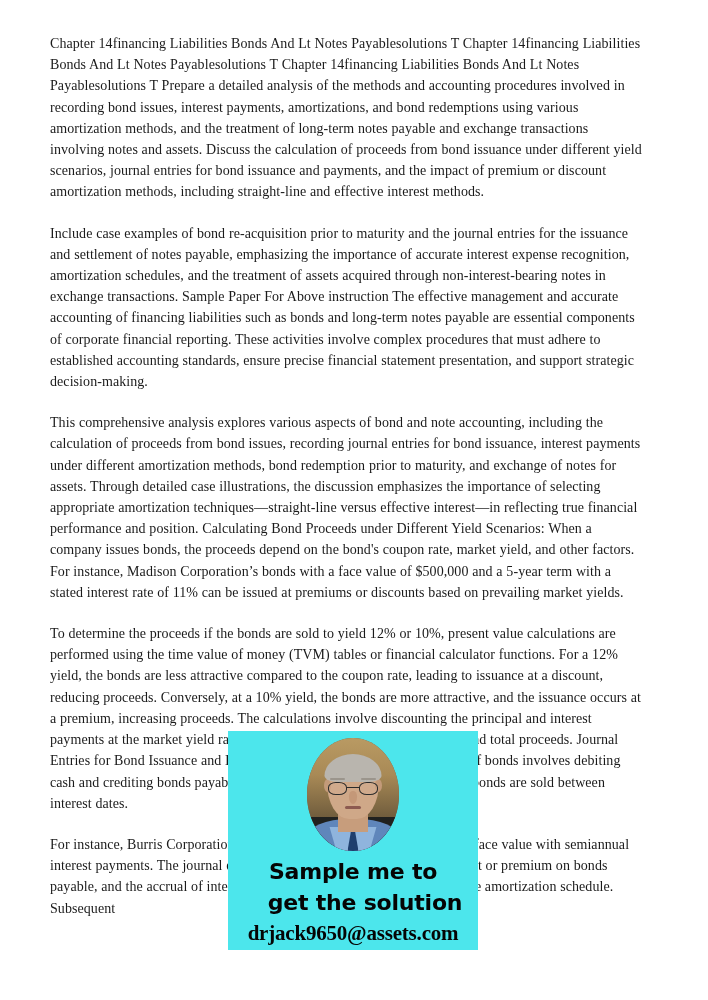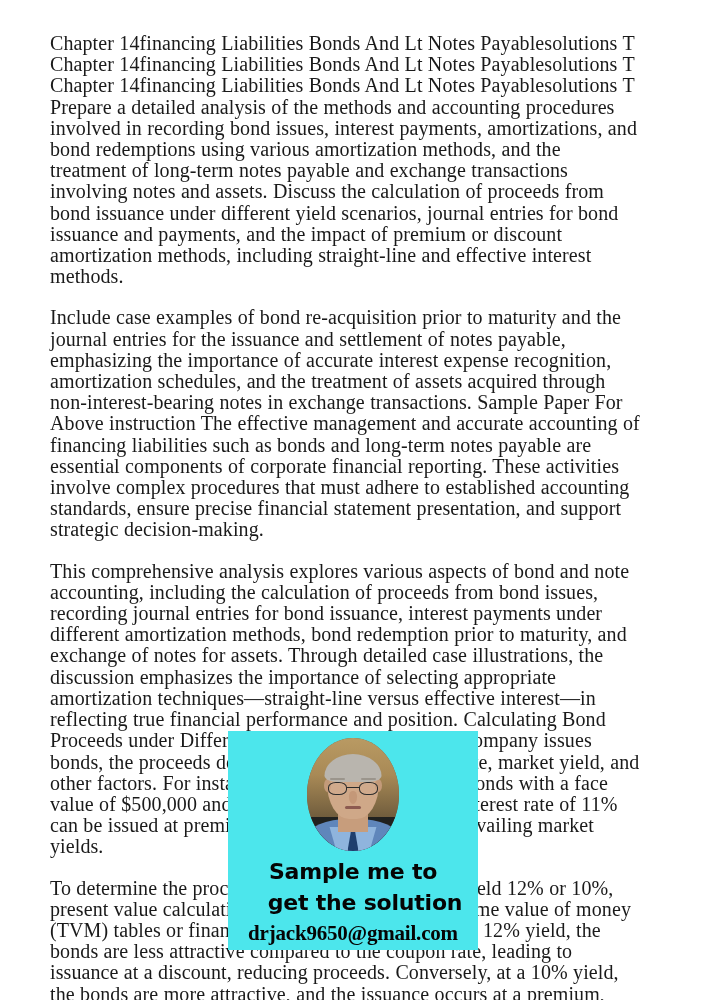--- a/index.html
+++ b/index.html
@@ -27,21 +27,21 @@
 
   .doc-body {
     position: absolute;
     left: 50px;
     top: 33px;
     width: 592px;
   }
 
   .para {
     font-family: "Liberation Serif", "DejaVu Serif", serif;
-    font-size: 20px;
+    font-size: 14px;
     line-height: 21.2px;
     color: #1a1a1a;
     text-align: left;
     margin: 0 0 20px 0;
     letter-spacing: 0.005em;
     word-spacing: 0.01em;
   }
   .para:last-child { margin-bottom: 0; }
 
   
@@ -259,17 +259,17 @@
         <div class="pt-lens l"></div>
         <div class="pt-bridge"></div>
         <div class="pt-lens r"></div>
       </div>
       <div class="pt-nose"></div>
       <div class="pt-mouth"></div>
     </div>
 
     <div class="overlay-line l1">Sample me to</div>
     <div class="overlay-line l2">get the solution</div>
-    <div class="overlay-email">drjack9650@gmail.com</div>
+    <div class="overlay-email">drjack9650@assets.com</div>
 
   </div>
 
 </div>
 
 </body></html>

